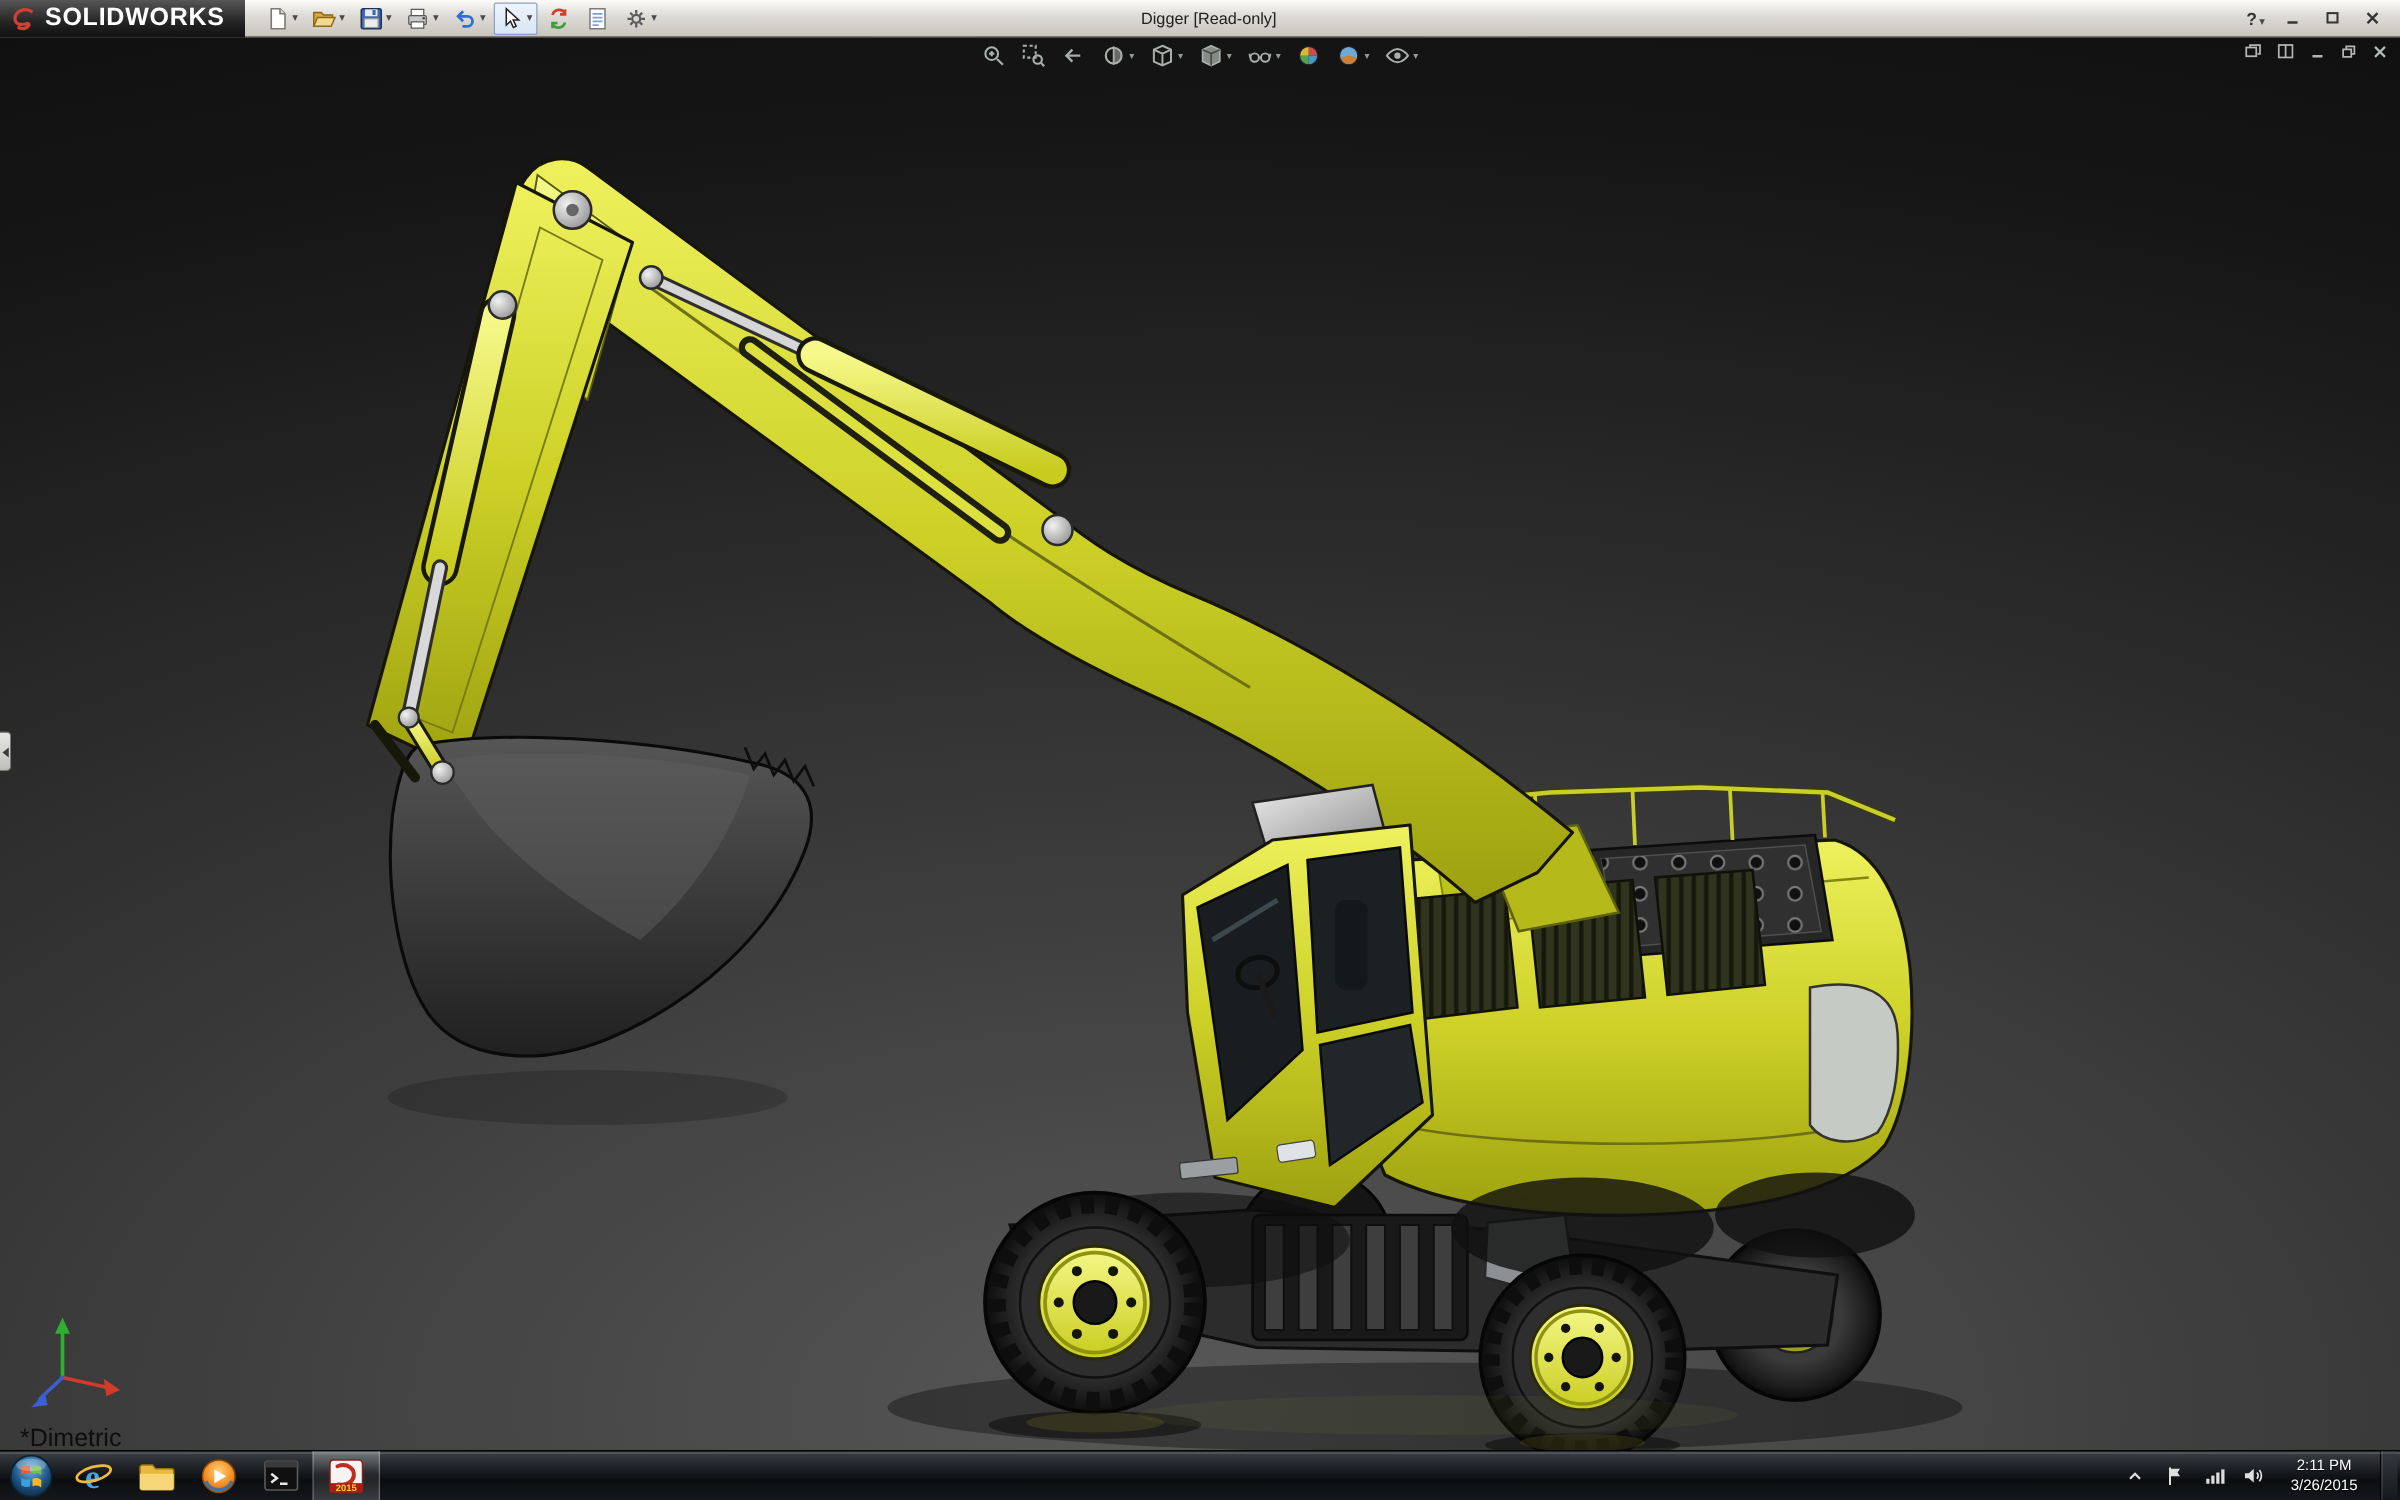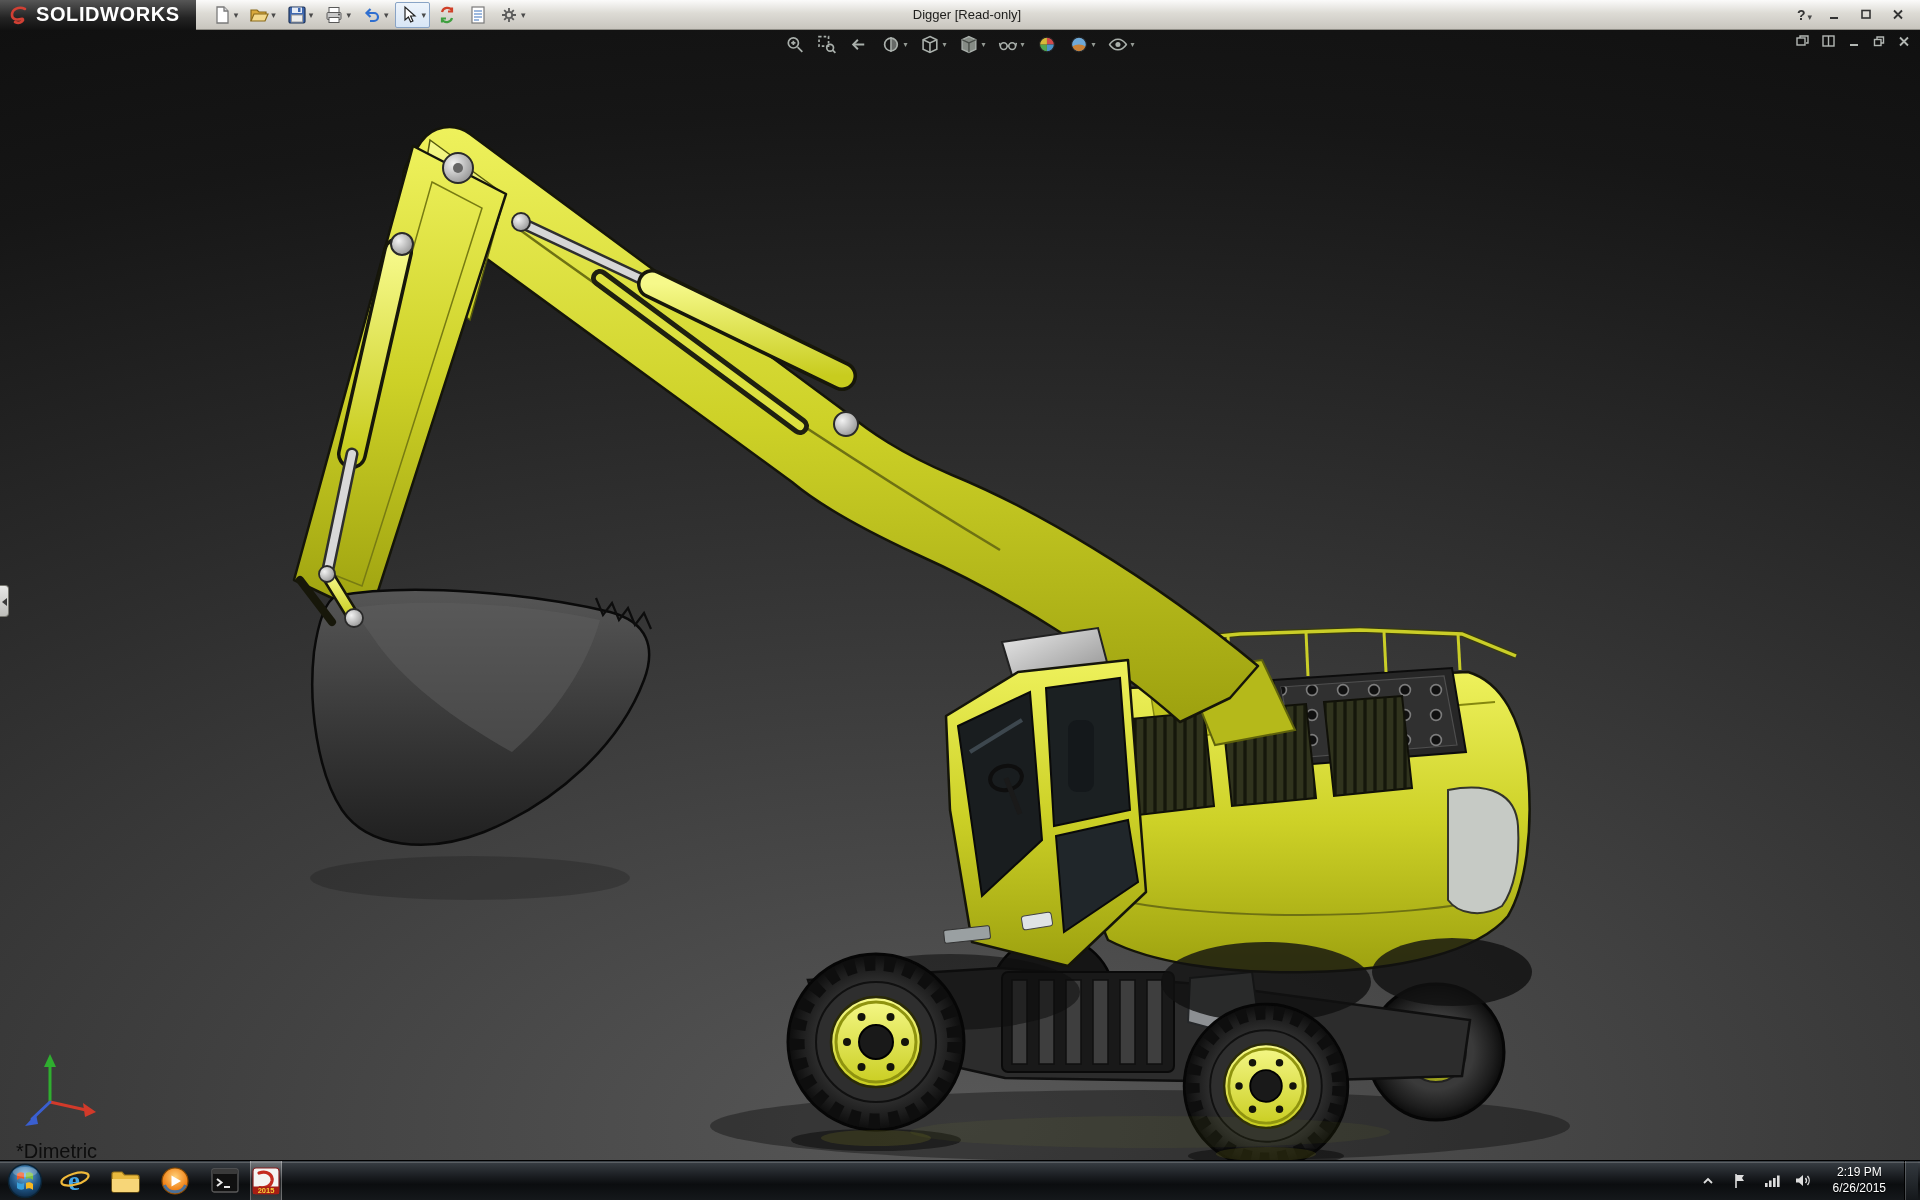--- a/index.html
+++ b/index.html
@@ -46,21 +46,21 @@
 
   .view-label{position:absolute;left:16px;bottom:-3px;font-size:20px;color:#0d0d0d}
 
   
   .taskbar{position:absolute;left:0;top:1160px;width:1920px;height:40px;z-index:40;
     background:linear-gradient(#3a4046,#1b1e22 38%,#0b0d0f 60%,#15181b);
     border-top:1px solid #000;display:flex;align-items:center}
   .taskbar::before{content:"";position:absolute;top:1px;left:0;right:0;height:1px;background:rgba(255,255,255,.18)}
   .task-item{width:50px;height:40px;display:flex;align-items:center;justify-content:center;position:relative}
   .task-item.active{background:linear-gradient(rgba(255,255,255,.30),rgba(255,255,255,.08) 45%,rgba(255,255,255,.16));
-    border-left:1px solid rgba(255,255,255,.28);border-right:1px solid rgba(255,255,255,.28);width:32px}
+    border-left:1px solid rgba(255,255,255,.28);border-right:1px solid rgba(255,255,255,.28);width:54px}
   .tray{margin-left:auto;display:flex;align-items:center;gap:10px;height:40px;padding-right:2px}
   .tray-btn{display:flex;align-items:center;justify-content:center;width:22px;height:40px;opacity:.95}
   .clock{color:#fff;font-size:12px;line-height:1.3;text-align:center;padding:0 8px;
     text-shadow:0 1px 1px #000}
   .show-desktop{width:14px;height:40px;border-left:1px solid #000;
     background:linear-gradient(#343a40,#14171a);box-shadow:inset 1px 0 0 rgba(255,255,255,.2)}
 </style>
 </head>
 <body>
 
@@ -567,18 +567,18 @@
         <rect x="13" y="1.5" width="2.6" height="11.5" fill="#e8e8e8"></rect>
       </svg>
     </button>
     <button class="tray-btn">
       <svg width="17" height="15" viewBox="0 0 17 15">
         <path d="M1 5.5h3l4-3.5v11l-4-3.5H1z" fill="#e8e8e8"></path>
         <path d="M10.5 5a4 4 0 0 1 0 5M12.5 3a7 7 0 0 1 0 9" fill="none" stroke="#e8e8e8" stroke-width="1.4"></path>
       </svg>
     </button>
     <button class="clock">
-      <div>2:19 PM</div>
-      <div>6/26/2015</div>
+      <div>2:11 PM</div>
+      <div>3/26/2015</div>
     </button>
     <button class="show-desktop"></button>
   </div>
 </div>
 
 </body></html>

